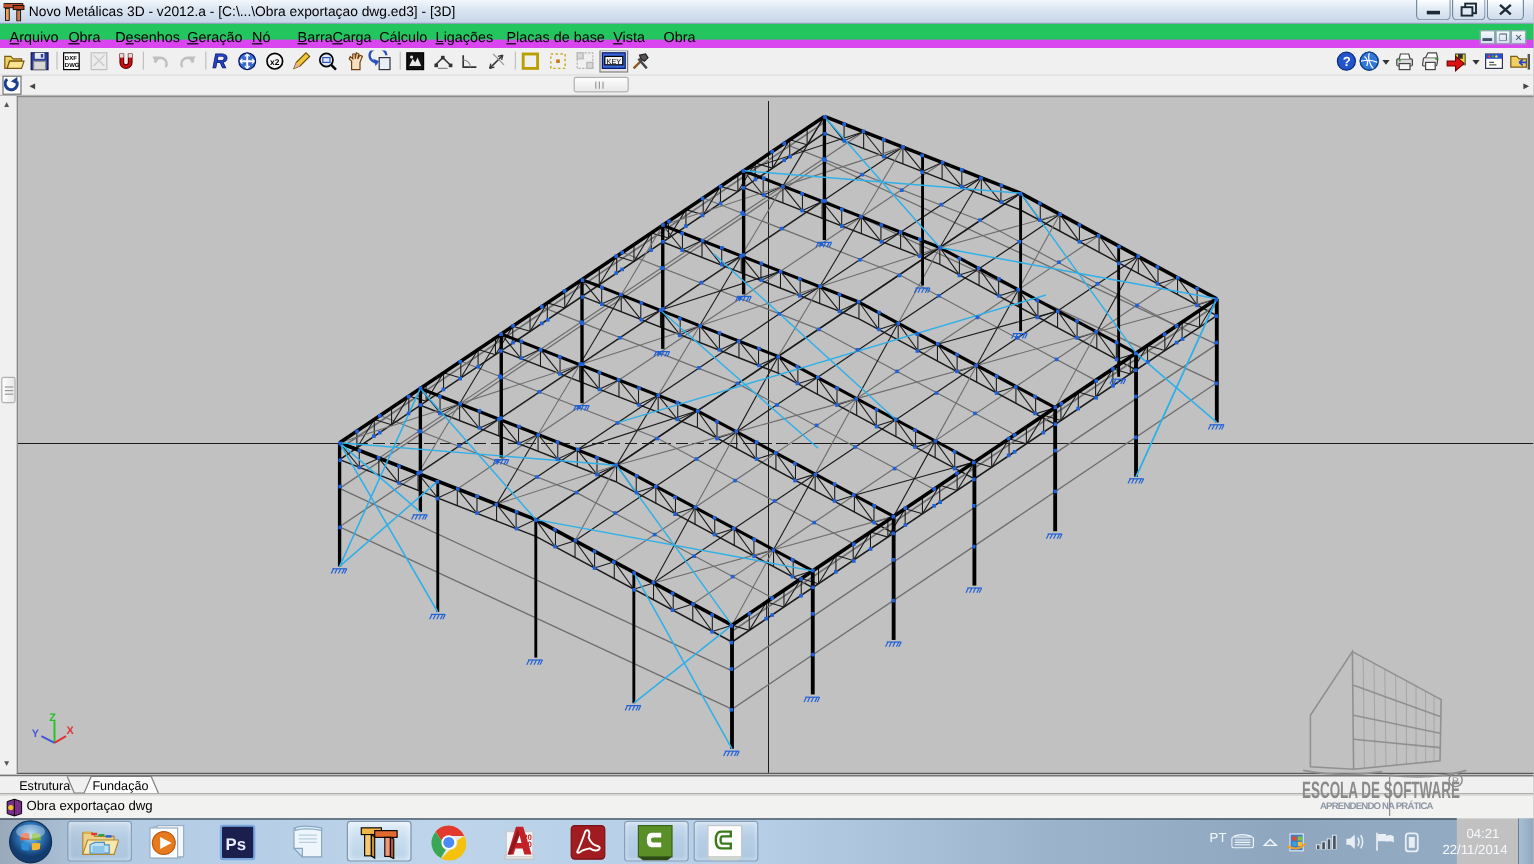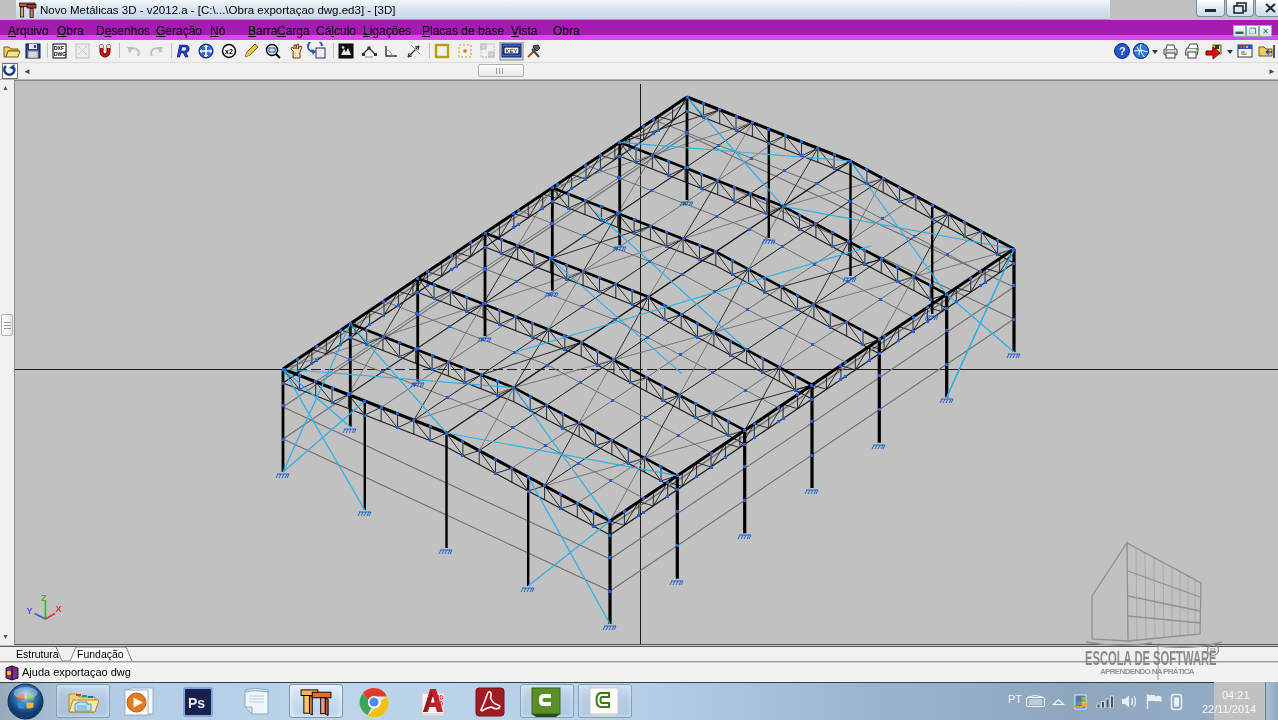--- a/index.html
+++ b/index.html
@@ -1,22 +1,22 @@
 <!DOCTYPE html>
 <html><head><meta charset="utf-8"><style>
 *{margin:0;padding:0;box-sizing:border-box}
 html,body{width:1278px;height:720px;overflow:hidden}
 body{font-family:"Liberation Sans",sans-serif;position:relative;background:#c1c1c1;font-size:12px}
 .abs{position:absolute}
 
-#title{left:16px;top:0;width:1094px;height:20px;background:linear-gradient(#f2f7fc,#d9e4f1 45%,#c7d6e9);border-bottom:1px solid #8ea4bd}
+#title{left:0;top:0;width:1278px;height:20px;background:linear-gradient(#f2f7fc,#d9e4f1 45%,#c7d6e9);border-bottom:1px solid #8ea4bd}
 #title .txt{position:absolute;left:24px;top:4px;color:#000;font-size:11.5px}
 .capbtn{position:absolute;top:0;height:17px;border:1px solid #7a8aa0;border-top:none;background:linear-gradient(#fdfeff,#e3ecf5 45%,#cfdcea);border-radius:0 0 4px 4px;color:#30404f}
 
-#menu{left:0;top:20px;width:1278px;height:20px;background:#a21caf;border-bottom:5px solid #d946ef}
+#menu{left:0;top:20px;width:1278px;height:20px;background:#22c55e;border-bottom:7px solid #d946ef}
 #menu span{position:absolute;top:4px;color:#000}
 .mdibtn{position:absolute;top:5px;width:13px;height:12px;border:1px solid #95a5b6;background:linear-gradient(#f8fbfe,#e3ecf5 50%,#d2dfec);font-size:8px;line-height:11px;text-align:center;color:#43536a}
 
 #tbar{left:0;top:40px;width:1278px;height:23px;background:#f0f0f0;border-bottom:1px solid #dcdcdc}
 #tbar2{left:0;top:63px;width:1278px;height:17px;background:#f0f0f0;border-bottom:1px solid #b5b5b5}
 
 #canvas{left:14px;top:80px;width:1264px;height:565px;background:#c1c1c1;border-top:1px solid #898989;border-left:1px solid #898989;border-bottom:1px solid #5a5a5a;overflow:hidden}
 #vscroll{left:0;top:80px;width:14px;height:565px;background:#f0f0f0}
 
 #tabs{left:0;top:646px;width:1278px;height:16px;background:#f0f0f0}
@@ -1408,21 +1408,21 @@
     <text x="77" y="12" font-size="10.5" fill="#000">Fundação</text>
   </svg>
 </div>
 
 <div id="status" class="abs">
   <svg class="abs" style="left:4px;top:2px" width="16" height="16" viewBox="0 0 16 16">
     <path d="M2 3 L8 1 L14 3 L14 13 L8 15 L2 13 Z" fill="#7b2d8b" stroke="#000" stroke-width="0.8"></path>
     <path d="M8 1 L8 15" stroke="#000" stroke-width="0.8"></path>
     <circle cx="5" cy="8" r="2.2" fill="#f0c020"></circle>
   </svg>
-  <div class="abs" style="left:22px;top:3px;font-size:11px;color:#000">Ajuda exportaçao dwg</div>
+  <div class="abs" style="left:22px;top:3px;font-size:11px;color:#000">Obra exportaçao dwg</div>
 </div>
 
 <div class="abs" style="left:1060px;top:535px;width:215px;height:145px;z-index:50">
   <svg width="215" height="145" viewBox="0 0 215 145">
     <g stroke="#909090" fill="none" stroke-width="1.3">
       <path d="M32 61 L67 8 L68 106 L32 104 Z"></path>
       <path d="M67 8 L141 48 L140 99 L68 106"></path>
       <line x1="68" y1="36" x2="140" y2="62"></line>
       <line x1="68" y1="61" x2="140" y2="76"></line>
       <line x1="68" y1="81" x2="140" y2="88"></line>

